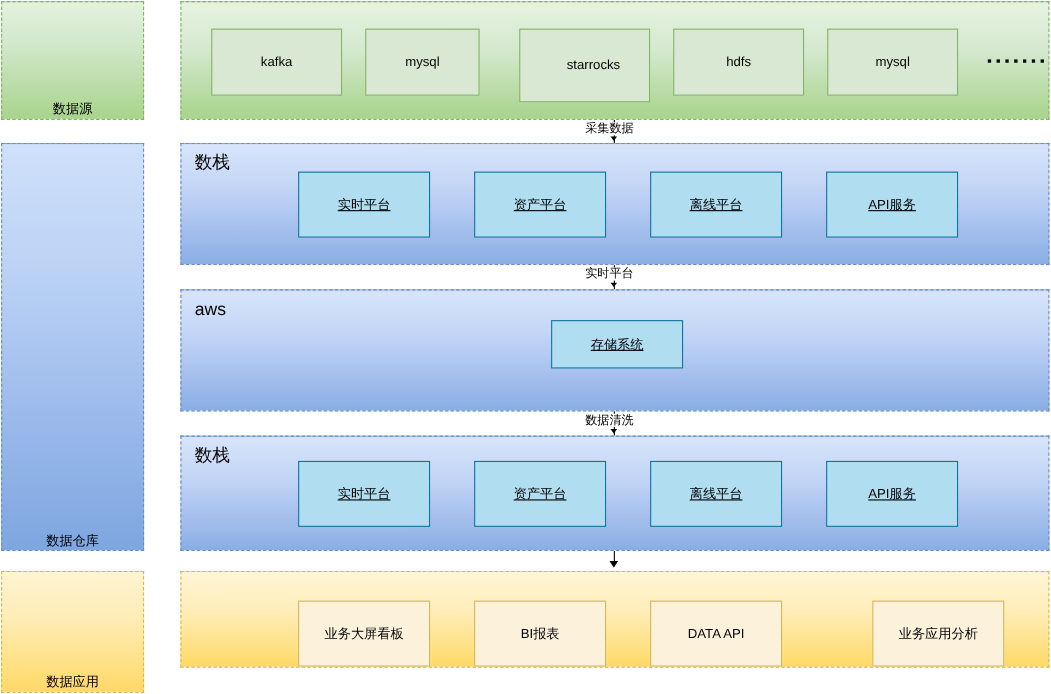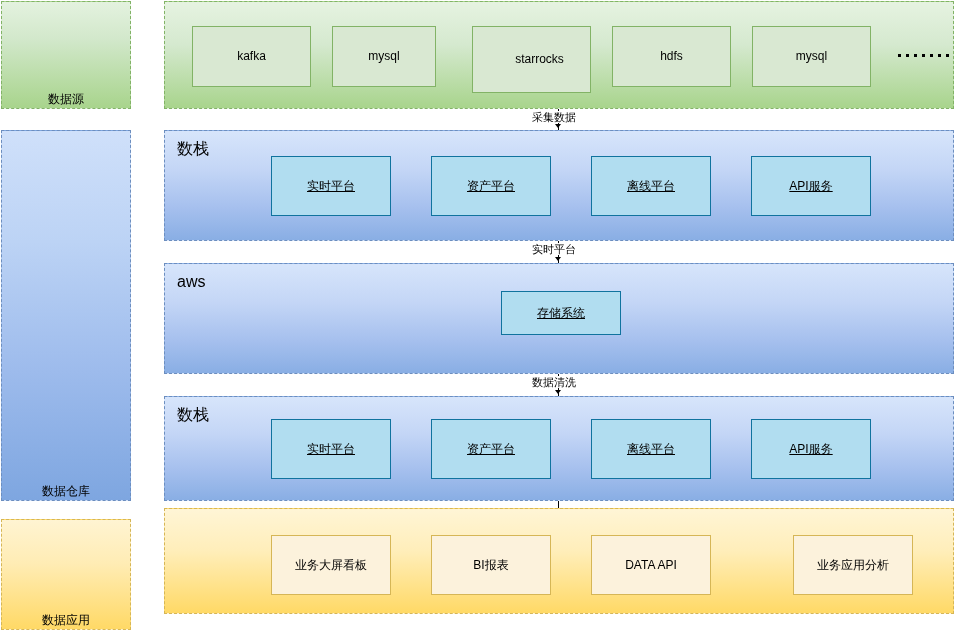--- a/index.html
+++ b/index.html
@@ -234,21 +234,21 @@
       <span>离线平台</span>
     </div>
     <div class="node node-blue" style="left:586px; top:22px; width:120px; height:60px;">
       <span>API服务</span>
     </div>
   </div>
 
   <div class="connector" style="left:558px; top:501px; height:14px;"></div>
   <div class="arrowhead" style="left:554px; top:510px;"></div>
 
-  <div class="band band-yellow" style="left:164px; top:508px; width:790px; height:106px;">
+  <div class="band band-yellow" style="left:164px; top:519px; width:790px; height:88px;">
     <div class="node node-yellow" style="left:106px; top:26px; width:120px; height:60px;">
       <span>业务大屏看板</span>
     </div>
     <div class="node node-yellow" style="left:266px; top:26px; width:120px; height:60px;">
       <span>BI报表</span>
     </div>
     <div class="node node-yellow" style="left:426px; top:26px; width:120px; height:60px;">
       <span>DATA API</span>
     </div>
     <div class="node node-yellow" style="left:586px; top:26px; width:120px; height:60px;margin-left:42px;">

